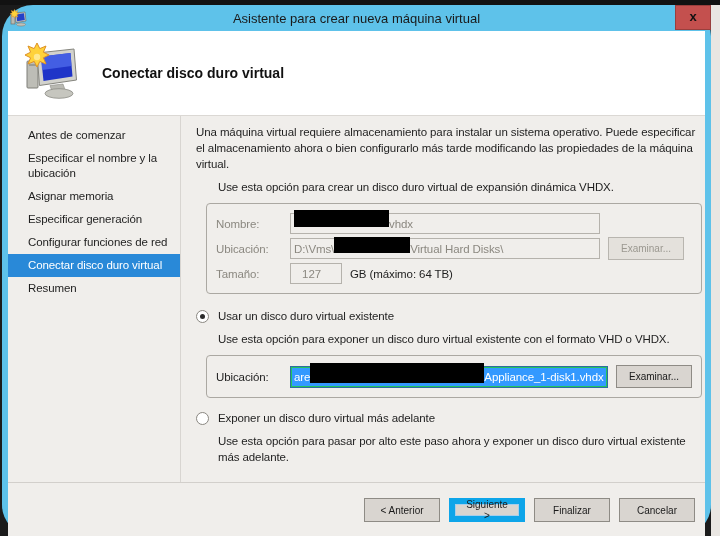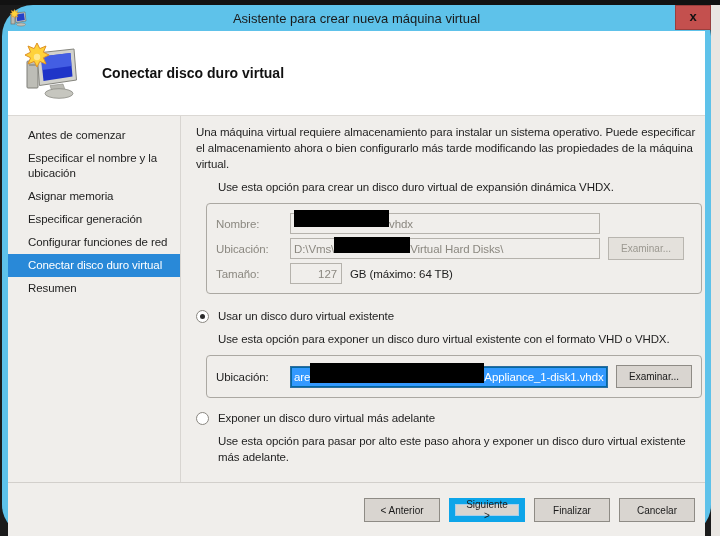--- a/index.html
+++ b/index.html
@@ -26,27 +26,27 @@
   .intro{margin:0;max-width:502px;}
   .radio-row{display:flex;align-items:center;gap:9px;margin-top:10px;cursor:pointer;}
   .radio{width:13px;height:13px;border:1px solid #8a8781;border-radius:50%;background:#ffffff;box-sizing:border-box;position:relative;flex:none;}
   .radio.checked::after{content:"";position:absolute;left:3px;top:3px;width:5px;height:5px;border-radius:50%;background:#2b2b2b;}
   .opt-desc{margin:7px 0 0 22px;max-width:482px;}
   .groupbox{border:1px solid #aba8a2;border-radius:4px;margin:8px 0 0 10px;padding:6px 9px;width:496px;box-sizing:border-box;}
   .f-row{display:flex;align-items:center;margin:3px 0;}
   .f-label{width:74px;flex:none;}
   .dis{color:#8b8880;}
   .textbox{height:21px;border:1px solid #b5b2ac;box-sizing:border-box;display:flex;align-items:center;padding:0 3px;width:310px;background:transparent;overflow:visible;}
-  .sel-input{height:22px;border:1px solid #2e6da0;box-sizing:border-box;background:#0369a1;width:356px;display:flex;align-items:center;padding:1px;overflow:visible;}
+  .sel-input{height:22px;border:1px solid #2e6da0;box-sizing:border-box;background:#22c55e;width:356px;display:flex;align-items:center;padding:1px;overflow:visible;}
   .sel-fill{background:#3399ff;color:#ffffff;height:18px;width:100%;display:flex;align-items:center;padding-left:2px;box-sizing:border-box;overflow:visible;white-space:nowrap;}
   .redact{background:#000000;display:inline-block;position:relative;flex:none;}
   .r-name{width:95px;height:17px;top:-5px;}
   .r-loc1{width:76px;height:16px;top:-4px;}
   .r-loc2{width:174px;height:20px;top:-4px;}
-  .size-box{width:52px;height:21px;border:1px solid #b5b2ac;box-sizing:border-box;display:flex;align-items:center;justify-content:flex-end;padding:0 4px;}
+  .size-box{width:52px;height:21px;border:1px solid #b5b2ac;box-sizing:border-box;display:flex;align-items:center;justify-content:flex-end;padding:0 20px;}
   .size-unit{margin-left:8px;color:#1e1e1e;}
   .btn{height:23px;padding:0 10px;background:#d9d5d0;border:1px solid #8e8b85;box-sizing:border-box;
     font-family:"Liberation Sans",sans-serif;font-size:10px;color:#1a1a1a;display:inline-flex;align-items:center;justify-content:center;cursor:pointer;}
   .btn.disabled{color:#9b9890;border-color:#b8b5af;background:#e4e1dc;cursor:default;}
   .browse{margin-left:8px;width:76px;flex:none;}
   .footer{flex:none;height:54px;border-top:1px solid #d2cfcb;display:flex;justify-content:flex-end;align-items:flex-start;gap:9px;padding:15px 10px 0 0;box-sizing:border-box;}
   .footer .btn{width:76px;height:24px;}
   .btn.focus{border:6px solid #0ea5e9;box-shadow:inset 0 0 0 1px #a8ceea;}
 </style>
 </head>

